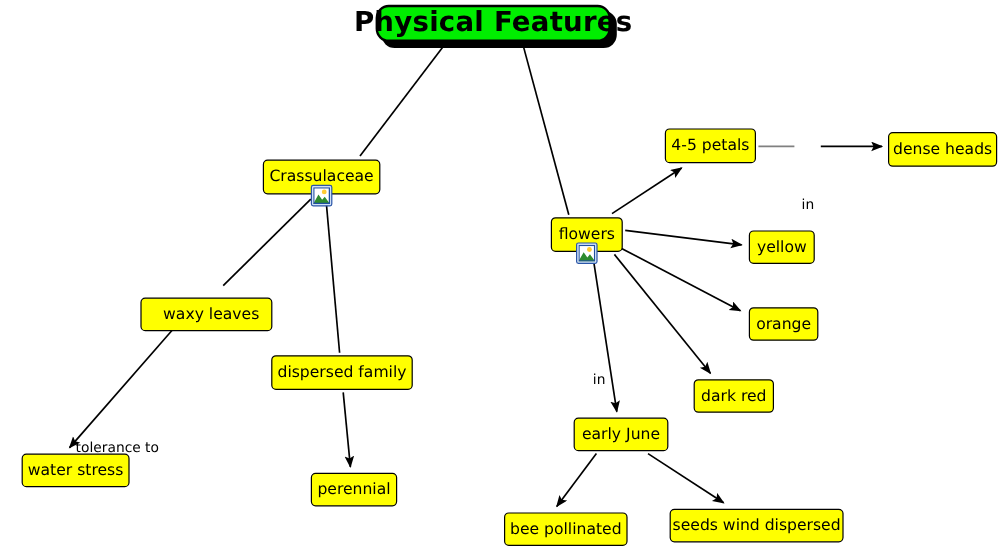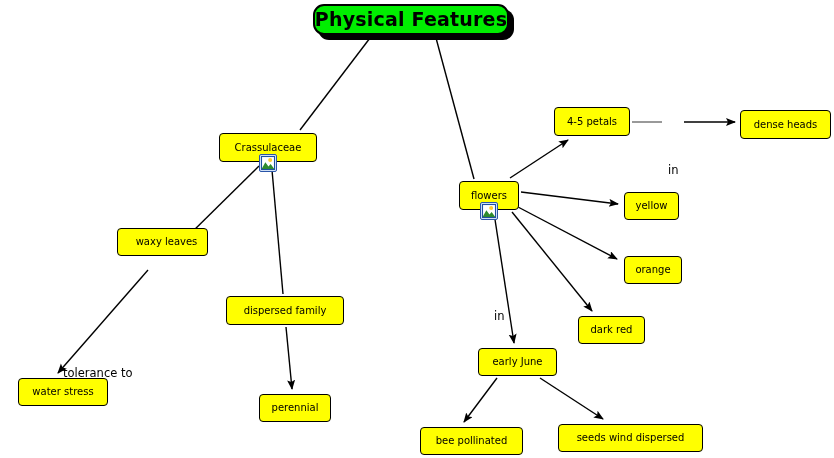--- a/index.html
+++ b/index.html
@@ -24,34 +24,34 @@
     width: 834px;
     height: 458px;
   }
   .node {
     position: absolute;
     box-sizing: border-box;
     background: #ffff00;
     border: 1.6px solid #000000;
     border-radius: 4px;
     color: #000000;
-    font-size: 10px;
+    font-size: 13px;
     line-height: 1;
     display: flex;
     align-items: center;
     justify-content: center;
     white-space: nowrap;
     padding: 0 9px;
     z-index: 5;
   }
   .node-title {
     background: #00ee00;
     border: 2px solid #000000;
     border-radius: 11px;
-    font-size: 19px;
+    font-size: 23px;
     font-weight: bold;
     letter-spacing: 0.2px;
     box-shadow: 5px 5px 0 0 #000000;
     z-index: 6;
   }
   .link-label {
     position: absolute;
     font-size: 11.5px;
     color: #000000;
     background: transparent;
@@ -115,21 +115,21 @@
         <span>Crassulaceae</span>
       </div>
       <div class="img-badge" style="left: 259px; top: 154px;">
         <svg viewBox="0 0 16 16">
           <rect x="0" y="0" width="16" height="16" fill="#ffffff"></rect>
           <circle cx="10.5" cy="4.5" r="2.3" fill="#ffcc33"></circle>
           <path d="M0,16 L5,7 L8.5,12 L11,9 L16,16 Z" fill="#2e8b2e"></path>
           <rect x="0.6" y="0.6" width="14.8" height="14.8" fill="none" stroke="#1f4fa0" stroke-width="1.2"></rect>
         </svg>
       </div>
-      <div class="node" style="left: 117px; top: 228px; width: 91px; height: 28px; padding-left: 17px;">
+      <div class="node" style="left: 117px; top: 248px; width: 110px; height: 28px; padding-left: 17px;">
         <span>waxy leaves</span>
       </div>
       <div class="node" style="left: 18px; top: 378px; width: 90px; height: 28px;">
         <span>water stress</span>
       </div>
       <div class="node" style="left: 226px; top: 296px; width: 118px; height: 29px;">
         <span>dispersed family</span>
       </div>
       <div class="node" style="left: 259px; top: 394px; width: 72px; height: 28px;">
         <span>perennial</span>

